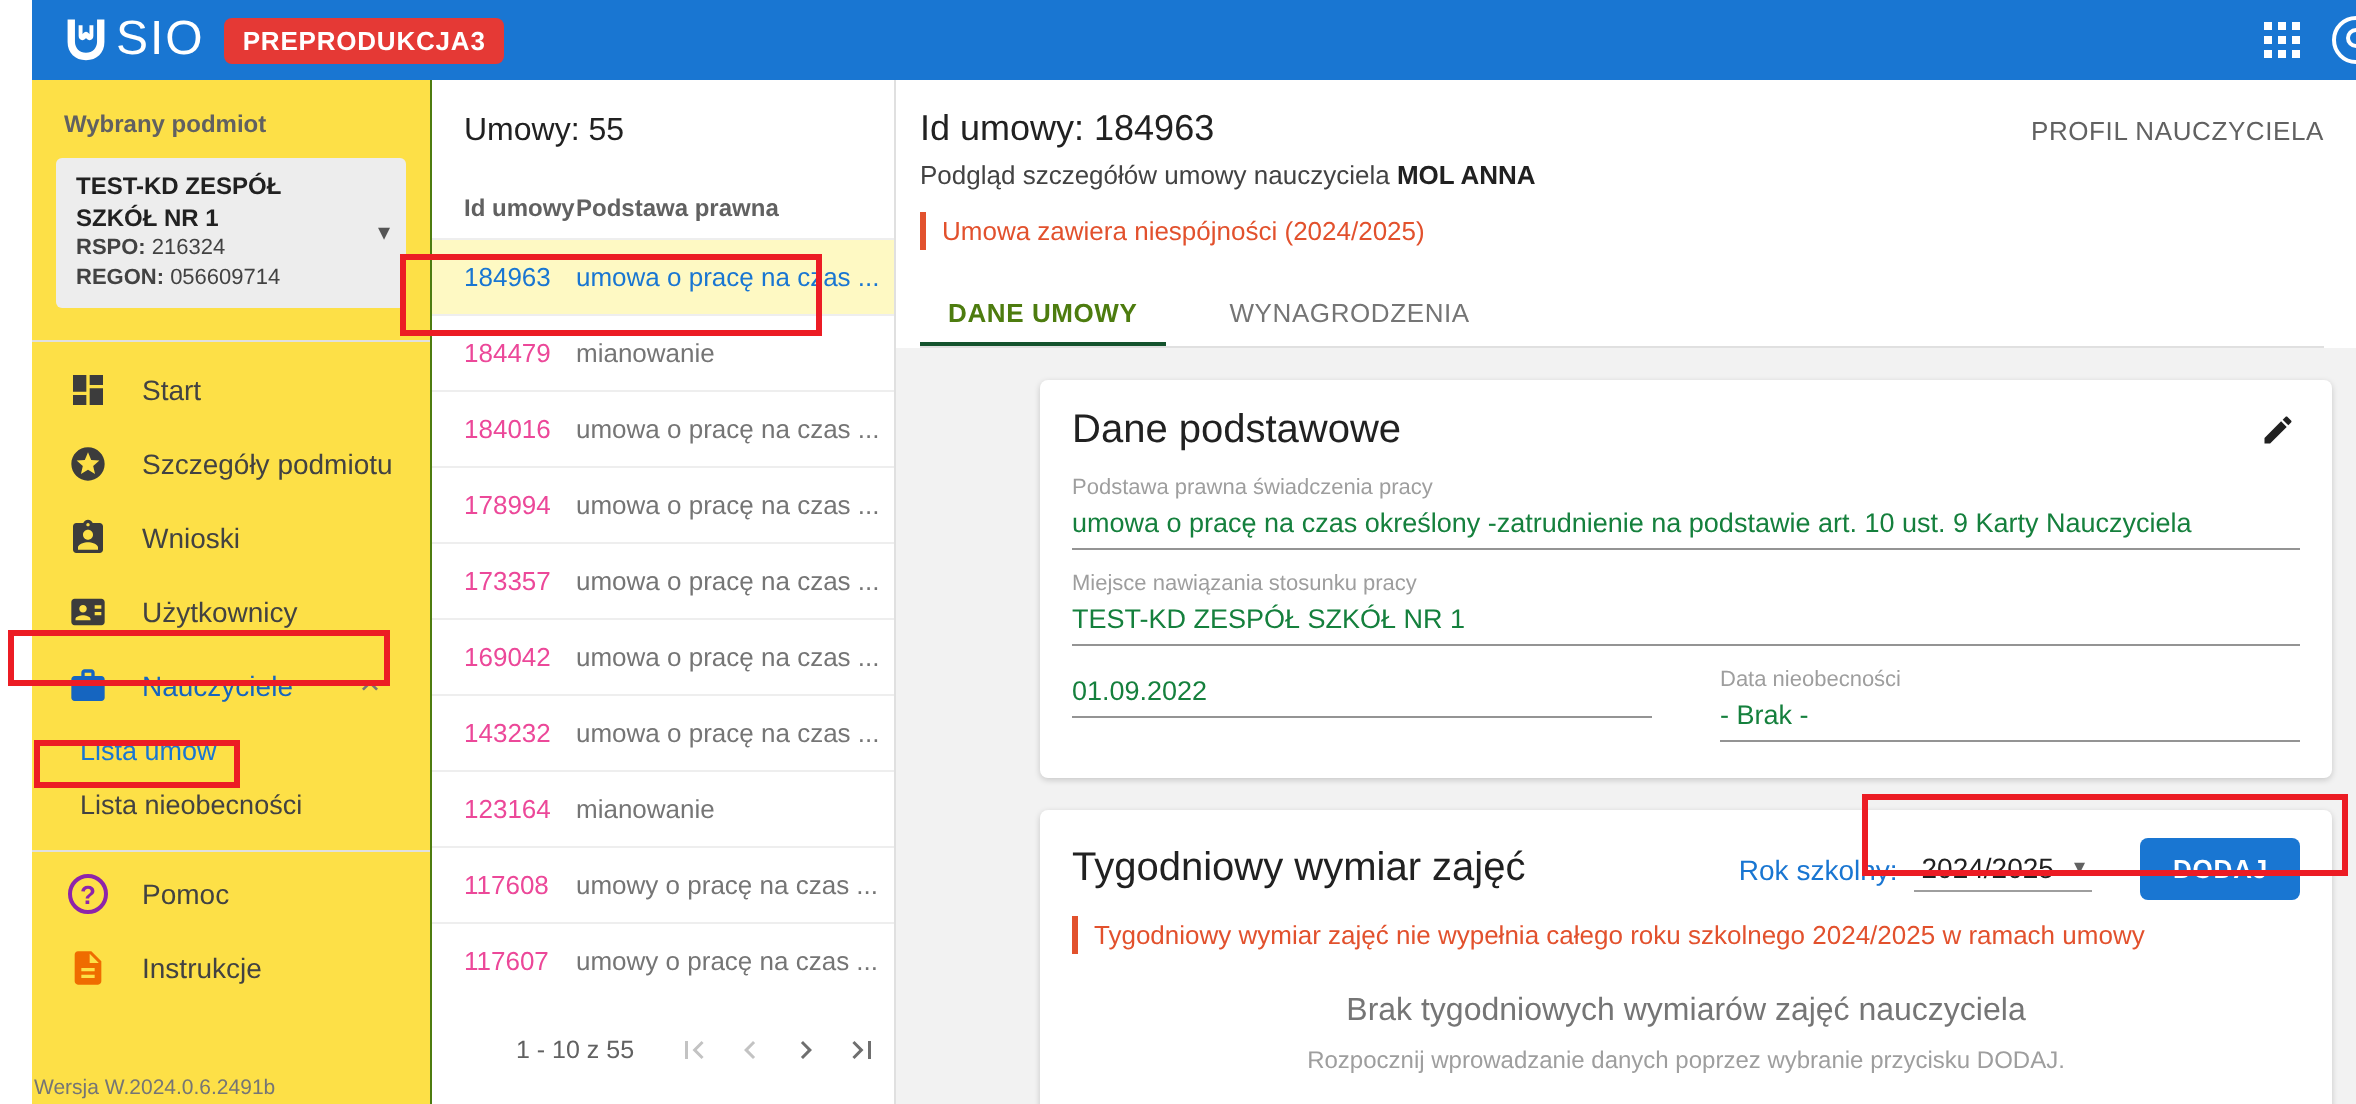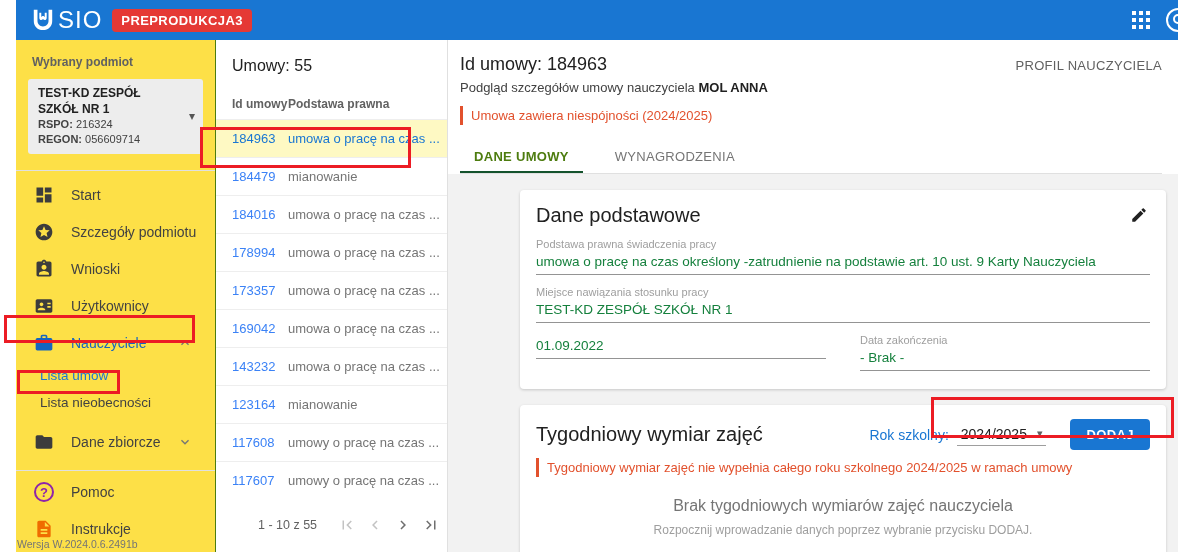--- a/index.html
+++ b/index.html
@@ -46,21 +46,21 @@
   .doc-icon-svg { fill:#ef6c00 !important; }
   .version { position:absolute; left:1px; bottom:2px; font-size:10.5px; color:#757575; }
 
   
   .listpanel { width:232px; border-right:1px solid #e0e0e0; background:#fff; flex:none; }
   .lp-title { font-size:16px; color:#212121; padding:17px 0 0 16px; }
   .lp-header { display:flex; padding:22px 0 8px 16px; }
   .lp-header .c1 { width:56px; font-size:12px; font-weight:bold; color:#616161; }
   .lp-header .c2 { font-size:12px; font-weight:bold; color:#616161; padding-left:0; }
   .lp-row { display:flex; align-items:center; height:38px; padding-left:16px; border-top:1px solid #eeeeee; cursor:pointer; }
-  .lp-row .c1 { width:56px; font-size:13px; color:#3b82f6; flex:none; }
+  .lp-row .c1 { width:56px; font-size:13px; color:#ec4899; flex:none; }
   .lp-row .c2 { font-size:13px; color:#757575; white-space:nowrap; overflow:hidden; width:152px; }
   .lp-row.selected { background:#fef9c3; }
   .lp-row.selected .c1, .lp-row.selected .c2 { color:#1976d2; }
   .lp-pager { display:flex; align-items:center; gap:4px; padding:14px 0 0 42px; }
   .lp-pager .range { font-size:12.5px; color:#616161; margin-right:14px; }
   .pg-btn { width:24px; height:24px; display:flex; align-items:center; justify-content:center; cursor:pointer; }
   .pg-btn svg { width:18px; height:18px; }
   .pg-btn.disabled svg { fill:#c3c3c3; }
   .pg-btn.enabled svg { fill:#6f6f6f; }
 
@@ -183,29 +183,20 @@
             </svg>
         </div>
 
         <div class="submenu-item active">
           <span class="lbl">Lista umów</span>
         </div>
         <div class="submenu-item">
           <span class="lbl">Lista nieobecności</span>
         </div>
 
-        <div class="menu-item" style="margin-top:8px;">
-          <svg viewBox="0 0 24 24">
-              <path d="M10 4H4c-1.1 0-1.99.9-1.99 2L2 18c0 1.1.9 2 2 2h16c1.1 0 2-.9 2-2V8c0-1.1-.9-2-2-2h-8l-2-2z"></path>
-            </svg>
-          <span class="lbl">Dane zbiorcze</span>
-          <svg class="menu-chevron" viewBox="0 0 24 24">
-              <path d="M16.59 8.59L12 13.17 7.41 8.59 6 10l6 6 6-6z"></path>
-            </svg>
-        </div>
 
         <div class="sb-divider" style="margin-top:9px;"></div>
 
         <div class="menu-item help-item" style="margin-top:3px;">
           <span class="q-icon">?</span>
           <span class="lbl">Pomoc</span>
         </div>
         <div class="menu-item">
           <svg class="doc-icon-svg" viewBox="0 0 24 24">
               <path d="M14 2H6c-1.1 0-1.99.9-1.99 2L4 20c0 1.1.89 2 1.99 2H18c1.1 0 2-.9 2-2V8l-6-6zm2 16H8v-2h8v2zm0-4H8v-2h8v2zm-3-5V3.5L18.5 9H13z"></path>
@@ -319,21 +310,21 @@
           </div>
           <div class="field">
             <div class="f-label">Miejsce nawiązania stosunku pracy</div>
             <div class="f-value">TEST-KD ZESPÓŁ SZKÓŁ NR 1</div>
           </div>
           <div class="dates-row">
             <div class="field">
               <div class="f-value">01.09.2022</div>
             </div>
             <div class="field">
-              <div class="f-label">Data zakończenia</div>
+              <div class="f-label">Data nieobecności</div>
               <div class="f-value">- Brak -</div>
             </div>
           </div>
         </div>
 
         <div class="card card2">
           <div class="c2-head">
             <div class="card-title">Tygodniowy wymiar zajęć</div>
             <div class="year-ctrl">
               <span class="year-label">Rok szkolny:</span>

